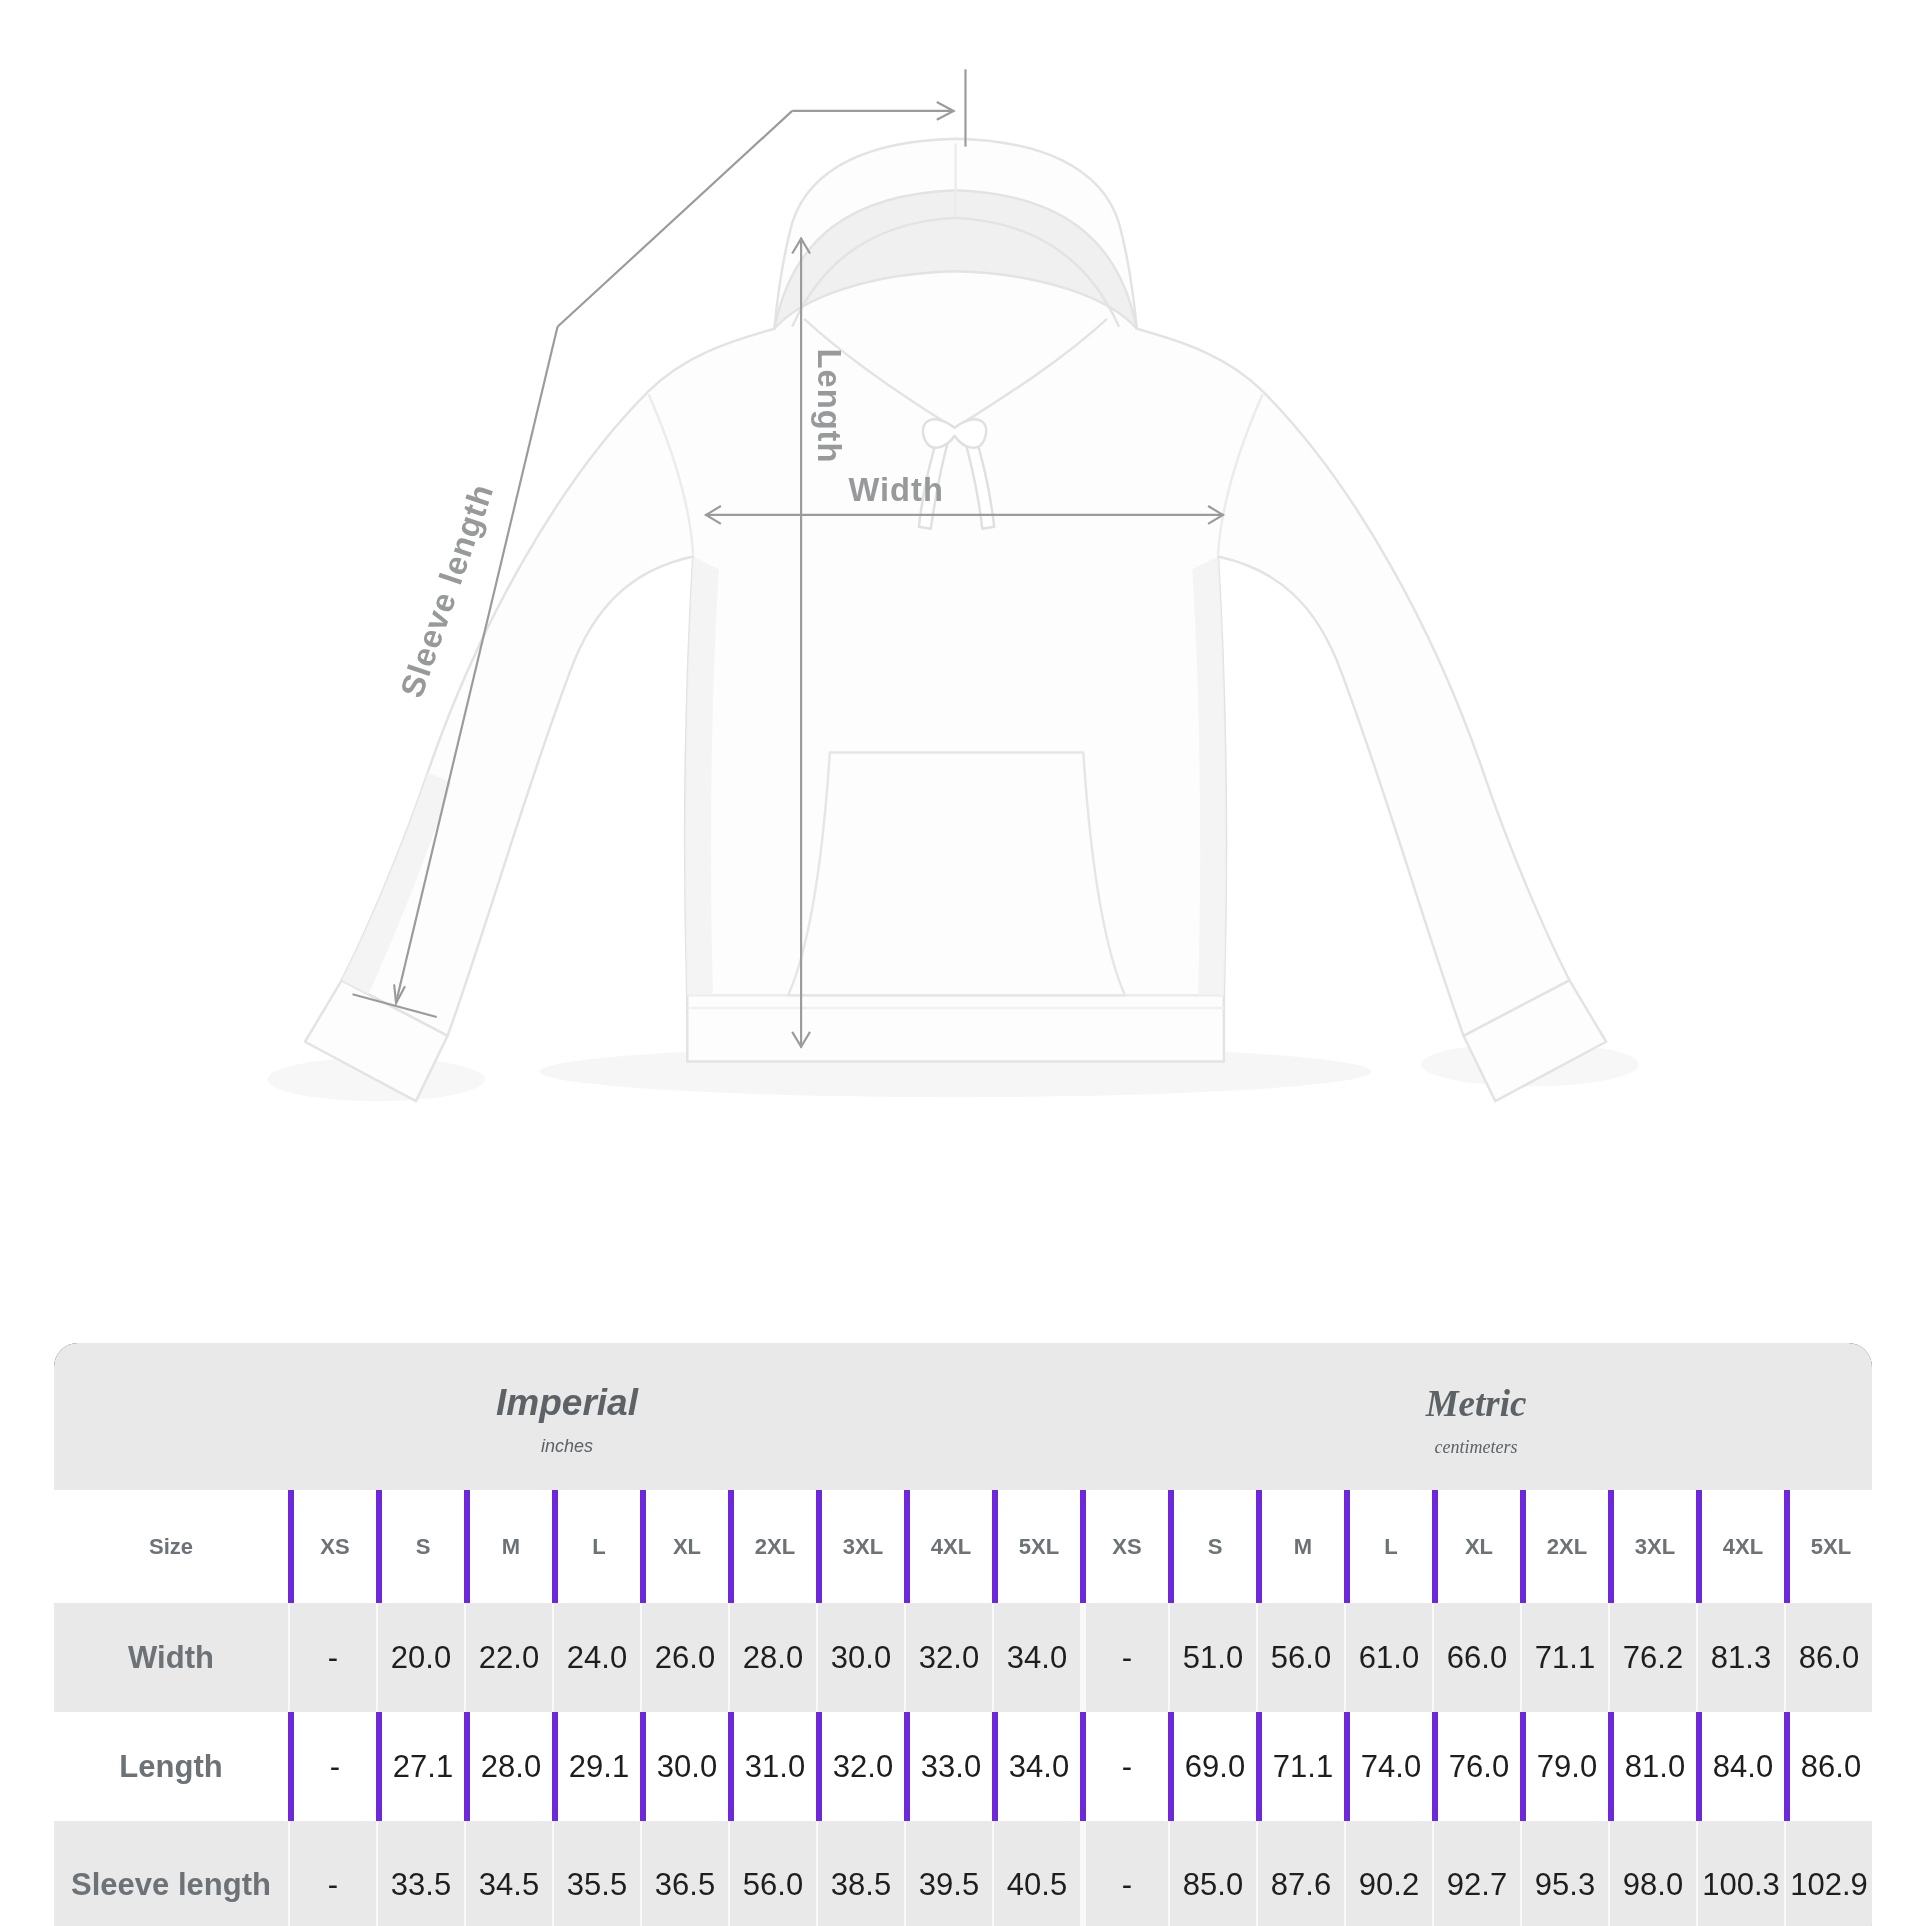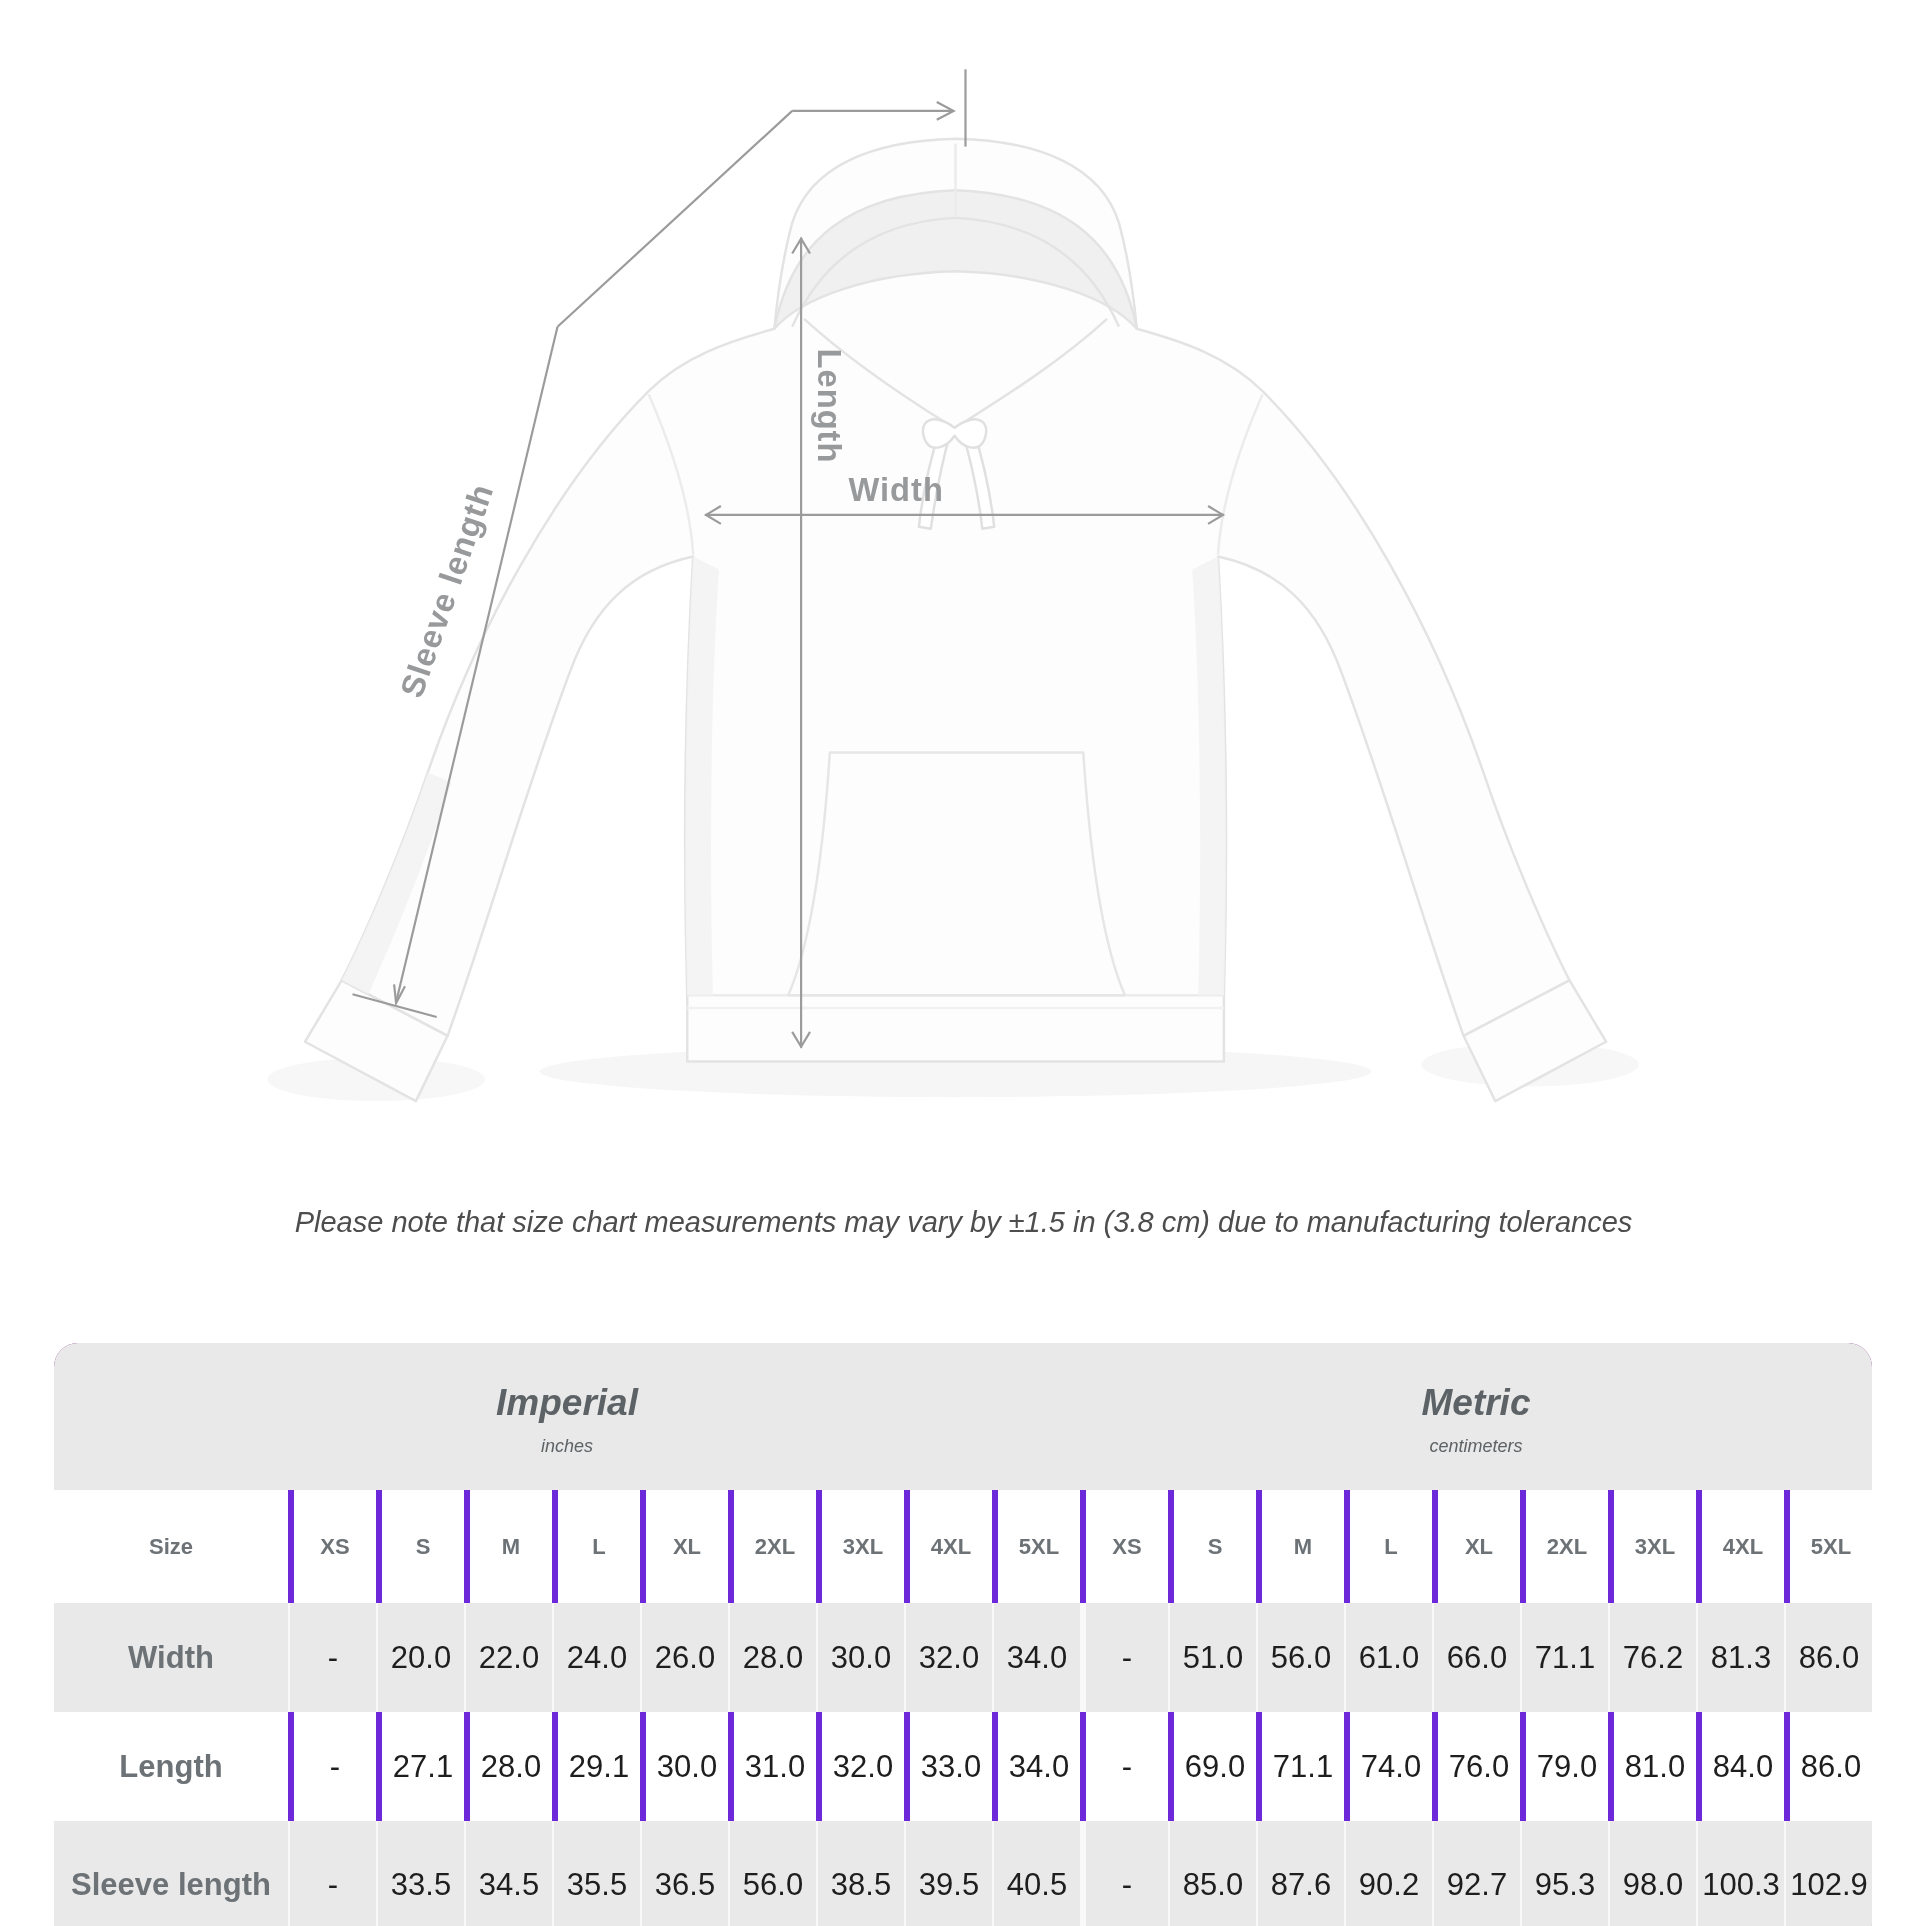--- a/index.html
+++ b/index.html
@@ -11,21 +11,21 @@
   .chart-title{font-size:47px;font-weight:bold;color:#2c2c2c;margin:0;}
   .chart-subtitle{position:absolute;top:1206px;left:0;width:100%;text-align:center;
       font-size:29px;font-style:italic;color:#4d4d4d;}
   .size-table{position:absolute;left:54px;top:1343px;width:1818px;height:605px;
       background:#701a75;border-radius:24px;overflow:hidden;
       display:grid;grid-template-columns:234px repeat(18,1fr);
       grid-template-rows:147px 113px 109px 109px 128px;}
   .band{display:flex;flex-direction:column;align-items:center;justify-content:center;
       padding-top:6px;background:#e9e9e9;}
   .band-imperial{grid-column:1 / span 10;}
-  .band-metric{grid-column:11 / span 9;}
+  .band-metric{grid-column:11 / span 9;font-family:Liberation Serif, serif;}
   .band-name{font-size:37px;font-weight:bold;font-style:italic;color:#5c6265;}
   .band-unit{font-size:18px;font-style:italic;color:#5c6265;margin-top:12px;}
   .cell{display:flex;align-items:center;justify-content:center;font-size:31px;}
   .cell.w{background:#ffffff;}
   .cell.g{background:#e9e9e9;}
   .cell.w.sep{border-left:6px solid #6d28d9;}
   .cell.g.sep{border-left:2px solid #f9f9f9;}
   .cell.w.metric-start{border-left-width:6px;}
   .cell.g.metric-start{border-left-width:6px;}
   .hcell{font-weight:bold;color:#6c7276;font-size:22px;}
@@ -125,21 +125,20 @@
       <line x1="712" y1="520" x2="1236" y2="520"></line>
       <path d="M 728,511 L 713,520 L 728,529"></path>
       <path d="M 1220,511 L 1235,520 L 1220,529"></path>
     </g>
 
     <text class="meas-label" text-anchor="middle" transform="translate(826,410) rotate(90)">Length</text>
     <text class="meas-label" text-anchor="middle" x="905" y="506">Width</text>
     <text class="meas-label" text-anchor="middle" transform="translate(462,600) rotate(-71)">Sleeve length</text>
   </svg>
 
-  <div class="chart-subtitle">Please note that size chart measurements may vary by ±1.5 in (3.8 cm) due to manufacturing tolerances</div>
 
   <div class="size-table" id="size-grid">
     <div class="band band-imperial">
       <div class="band-name">Imperial</div>
       <div class="band-unit">inches</div>
     </div>
     <div class="band band-metric">
       <div class="band-name">Metric</div>
       <div class="band-unit">centimeters</div>
     </div>

